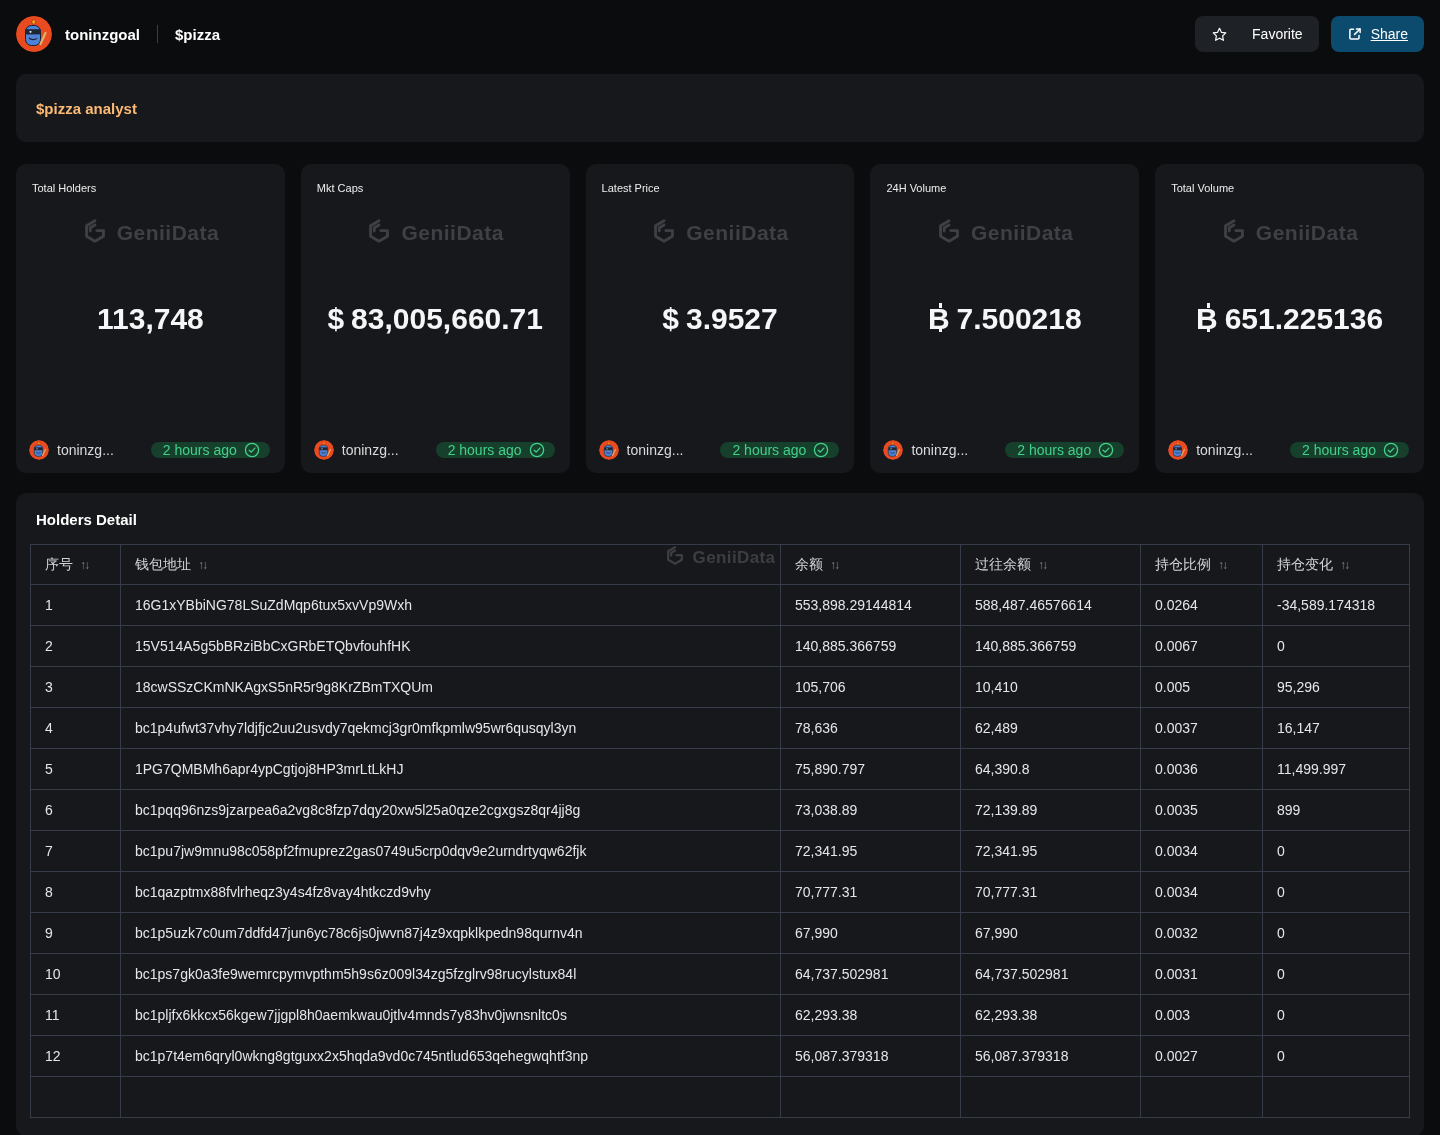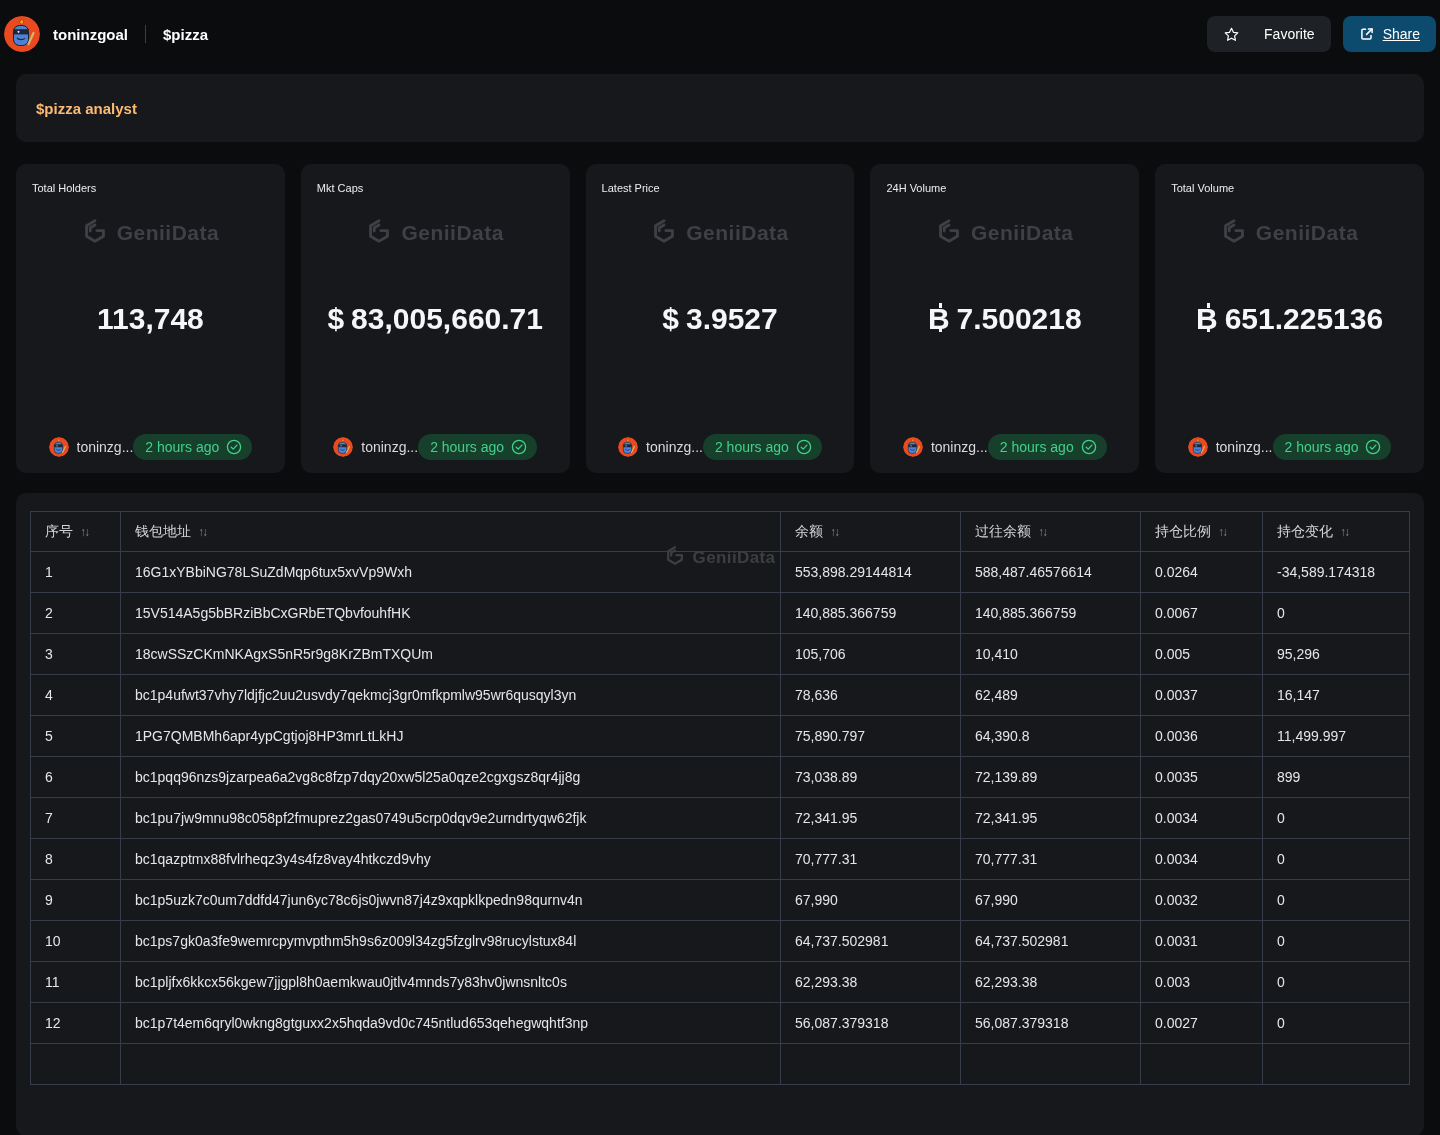--- a/index.html
+++ b/index.html
@@ -4,21 +4,21 @@
 <style>
   * { box-sizing: border-box; margin: 0; padding: 0; }
   html,body { width:1440px; height:1135px; overflow:hidden; }
   body {
     background:#0b0c0e;
     font-family:"Liberation Sans","DejaVu Sans",sans-serif;
     color:#e7e8ea;
   }
 
   
-  .topbar { height:68px; display:flex; align-items:center; padding:0 4px; }
+  .topbar { height:68px; display:flex; align-items:center; padding:0 16px; }
   .brand { display:flex; align-items:center; gap:13px; }
   .avatar { width:36px; height:36px; border-radius:50%; overflow:hidden; flex:none; }
   .avatar svg { display:block; }
   .brand-name { font-size:15px; font-weight:700; color:#fff; }
   .brand-sep { width:1px; height:18px; background:#3a3d43; margin:0 4px; }
   .token-name { font-size:15px; font-weight:700; color:#fff; }
   .top-actions { margin-left:auto; display:flex; gap:12px; }
   .btn { height:36px; border:none; border-radius:8px; display:inline-flex; align-items:center;
          gap:8px; padding:0 16px; font-size:14px; font-weight:500; color:#fff; cursor:pointer;
          font-family:inherit; }
@@ -41,27 +41,27 @@
   .card-value { position:absolute; top:50%; left:14px; right:14px; transform:translateY(-50%);
                 text-align:center; font-size:30px; line-height:34px; font-weight:700; color:#f5f6f7;
                 overflow-wrap:break-word; }
   .currency-symbol { margin-right:7px; }
   .btc-glyph { position:relative; display:inline-block; }
   .btc-glyph::before, .btc-glyph::after { content:""; position:absolute; left:52%; width:3px;
                 height:5px; background:currentColor; }
   .btc-glyph::before { top:1px; }
   .btc-glyph::after { bottom:4px; }
   .card-footer { position:absolute; left:13px; right:13px; bottom:13px; display:flex;
-                 align-items:center; justify-content:center; }
+                 align-items:center; justify-content:flex-start;gap:37px; }
   .card-author { display:flex; align-items:center; gap:8px; font-size:14px; color:#d9dadc;
                  min-width:0; }
   .avatar-sm { width:20px; height:20px; border-radius:50%; overflow:hidden; flex:none; }
   .author-name { white-space:nowrap; overflow:hidden; text-overflow:ellipsis; max-width:82px; }
   .pill { display:flex; align-items:center; gap:7px; background:#16402b; color:#43d08b;
-          border-radius:999px; height:26px; padding:0 10px 0 12px; font-size:14px; flex:none; }
+          border-radius:999px; height:16px; padding:0 10px 0 12px; font-size:14px; flex:none; }
   .pill svg { display:block; }
 
   
   .holders-panel { margin:20px 16px 0; background:#17181b; border-radius:10px;
                    padding:18px 14px 0; position:relative; height:643px; overflow:hidden; }
   .holders-title { font-size:15px; font-weight:600; color:#fff; margin:0 6px 16px; }
   .table-watermark { position:absolute; top:52px; left:50%; transform:translateX(-50%);
                      display:flex; align-items:center; gap:7px; color:#3c3e43; z-index:2;
                      pointer-events:none; }
   .table-watermark .wm-text { font-size:17px; font-weight:700; letter-spacing:.4px; }
@@ -319,20 +319,21 @@
     <circle cx="8" cy="8" r="6.6"></circle>
     <path d="M5.2 8.2 L7.2 10.1 L10.9 6.1"></path>
   </svg>
 </span>
       </span>
     </div>
   </div>
 </section>
 
 <section class="holders-panel">
+  <h2 class="holders-title">Holders Detail</h2>
   <div class="table-watermark">
     <span class="wm-logo">
   <svg width="21" height="21" viewBox="0 0 24 24" fill="none" stroke="currentColor" stroke-width="2.6" stroke-linejoin="round" stroke-linecap="round" xmlns="http://www.w3.org/2000/svg">
     <path d="M12 2.6 L4.2 7.1 V16.9 L12 21.4 L19.8 16.9 V11.6 H13.6"></path>
     <path d="M12 6.4 L7.6 9 V12"></path>
   </svg>
 </span>
     <span class="wm-text">GeniiData</span>
   </div>
   <table>

